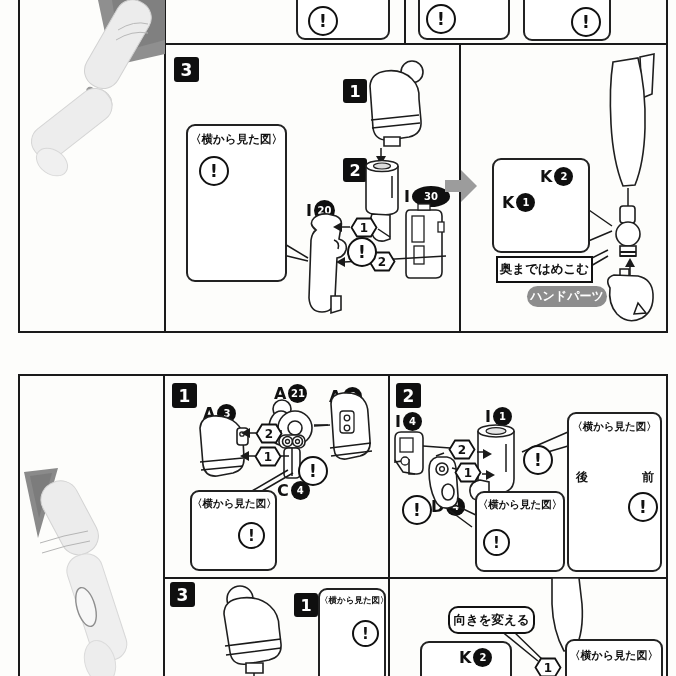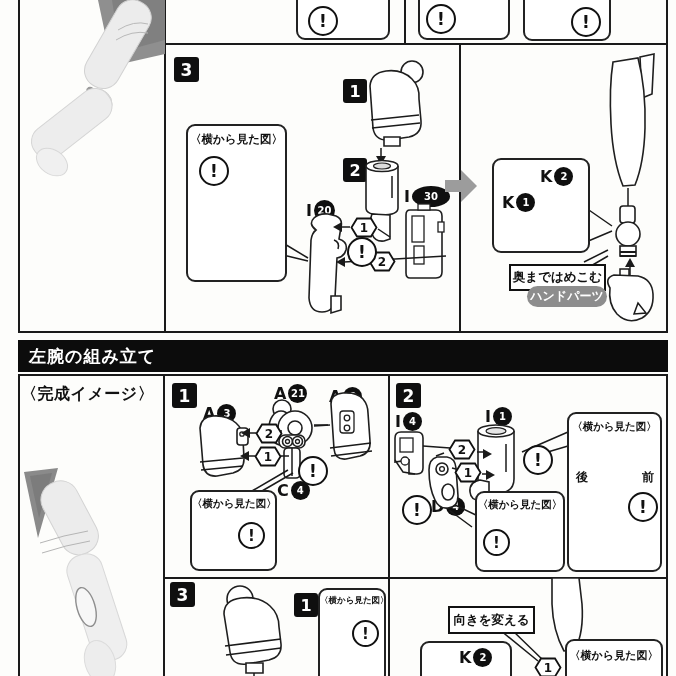--- a/index.html
+++ b/index.html
@@ -349,28 +349,24 @@
 
   <div class="callout" style="left:492px;top:158px;width:94px;height:91px;"></div>
   <div class="plabel" style="left:502px;top:193px;z-index:3;">
     <span class="pletter">K</span>
     <span class="pnum">1</span>
   </div>
   <div class="plabel" style="left:540px;top:167px;z-index:3;">
     <span class="pletter">K</span>
     <span class="pnum">2</span>
   </div>
-  <div class="notebox" style="left:509px;top:256px;width:93px;height:23px;margin-top:8px;">奥まではめこむ</div>
+  <div class="notebox" style="left:496px;top:256px;width:93px;height:23px;">奥まではめこむ</div>
   <div class="pill" style="left:527px;top:286px;width:80px;height:21px;">ハンドパーツ</div>
 
-  <div class="hdr">
-    <span>左腕の組み立て</span>
-  </div>
-
-  <div class="bigtxt" style="left:21px;top:384px;">〈完成イメージ〉</div>
+
 
   <div class="badge" style="left:172px;top:383px;">1</div>
   <div class="plabel" style="left:203px;top:404px;">
     <span class="pletter">A</span>
     <span class="pnum">3</span>
   </div>
   <div class="plabel" style="left:274px;top:384px;">
     <span class="pletter">A</span>
     <span class="pnum">21</span>
   </div>
@@ -452,21 +448,21 @@
 
   <div class="badge" style="left:170px;top:582px;">3</div>
   <div class="badge sm" style="left:294px;top:593px;">1</div>
   <div class="callout" style="left:318px;top:588px;width:64px;height:92px;">
     <div class="callout-title" style="top:5px;font-size:8.5px;">〈横から見た図〉</div>
   </div>
   <div class="warn sm" style="left:352px;top:620px;">
       <span>!</span>
     </div>
 
-  <div class="notebox" style="left:448px;top:606px;width:83px;height:24px;">向きを変える</div>
+  <div class="notebox" style="left:448px;top:606px;width:83px;height:24px;border-radius:10px;">向きを変える</div>
   <div class="hexm" style="left:534px;top:657px;">
     <svg width="28" height="21">
         <polygon points="7,1.5 21,1.5 26.5,10.5 21,19.5 7,19.5 1.5,10.5" fill="#fff" stroke="#111" stroke-width="1.8"></polygon>
     <text x="14" y="15" text-anchor="middle" font-size="12" font-weight="bold" fill="#111">1</text>
       </svg>
   </div>
   <div class="callout" style="left:420px;top:641px;width:88px;height:40px;"></div>
   <div class="plabel" style="left:459px;top:648px;z-index:3;">
     <span class="pletter">K</span>
     <span class="pnum">2</span>

